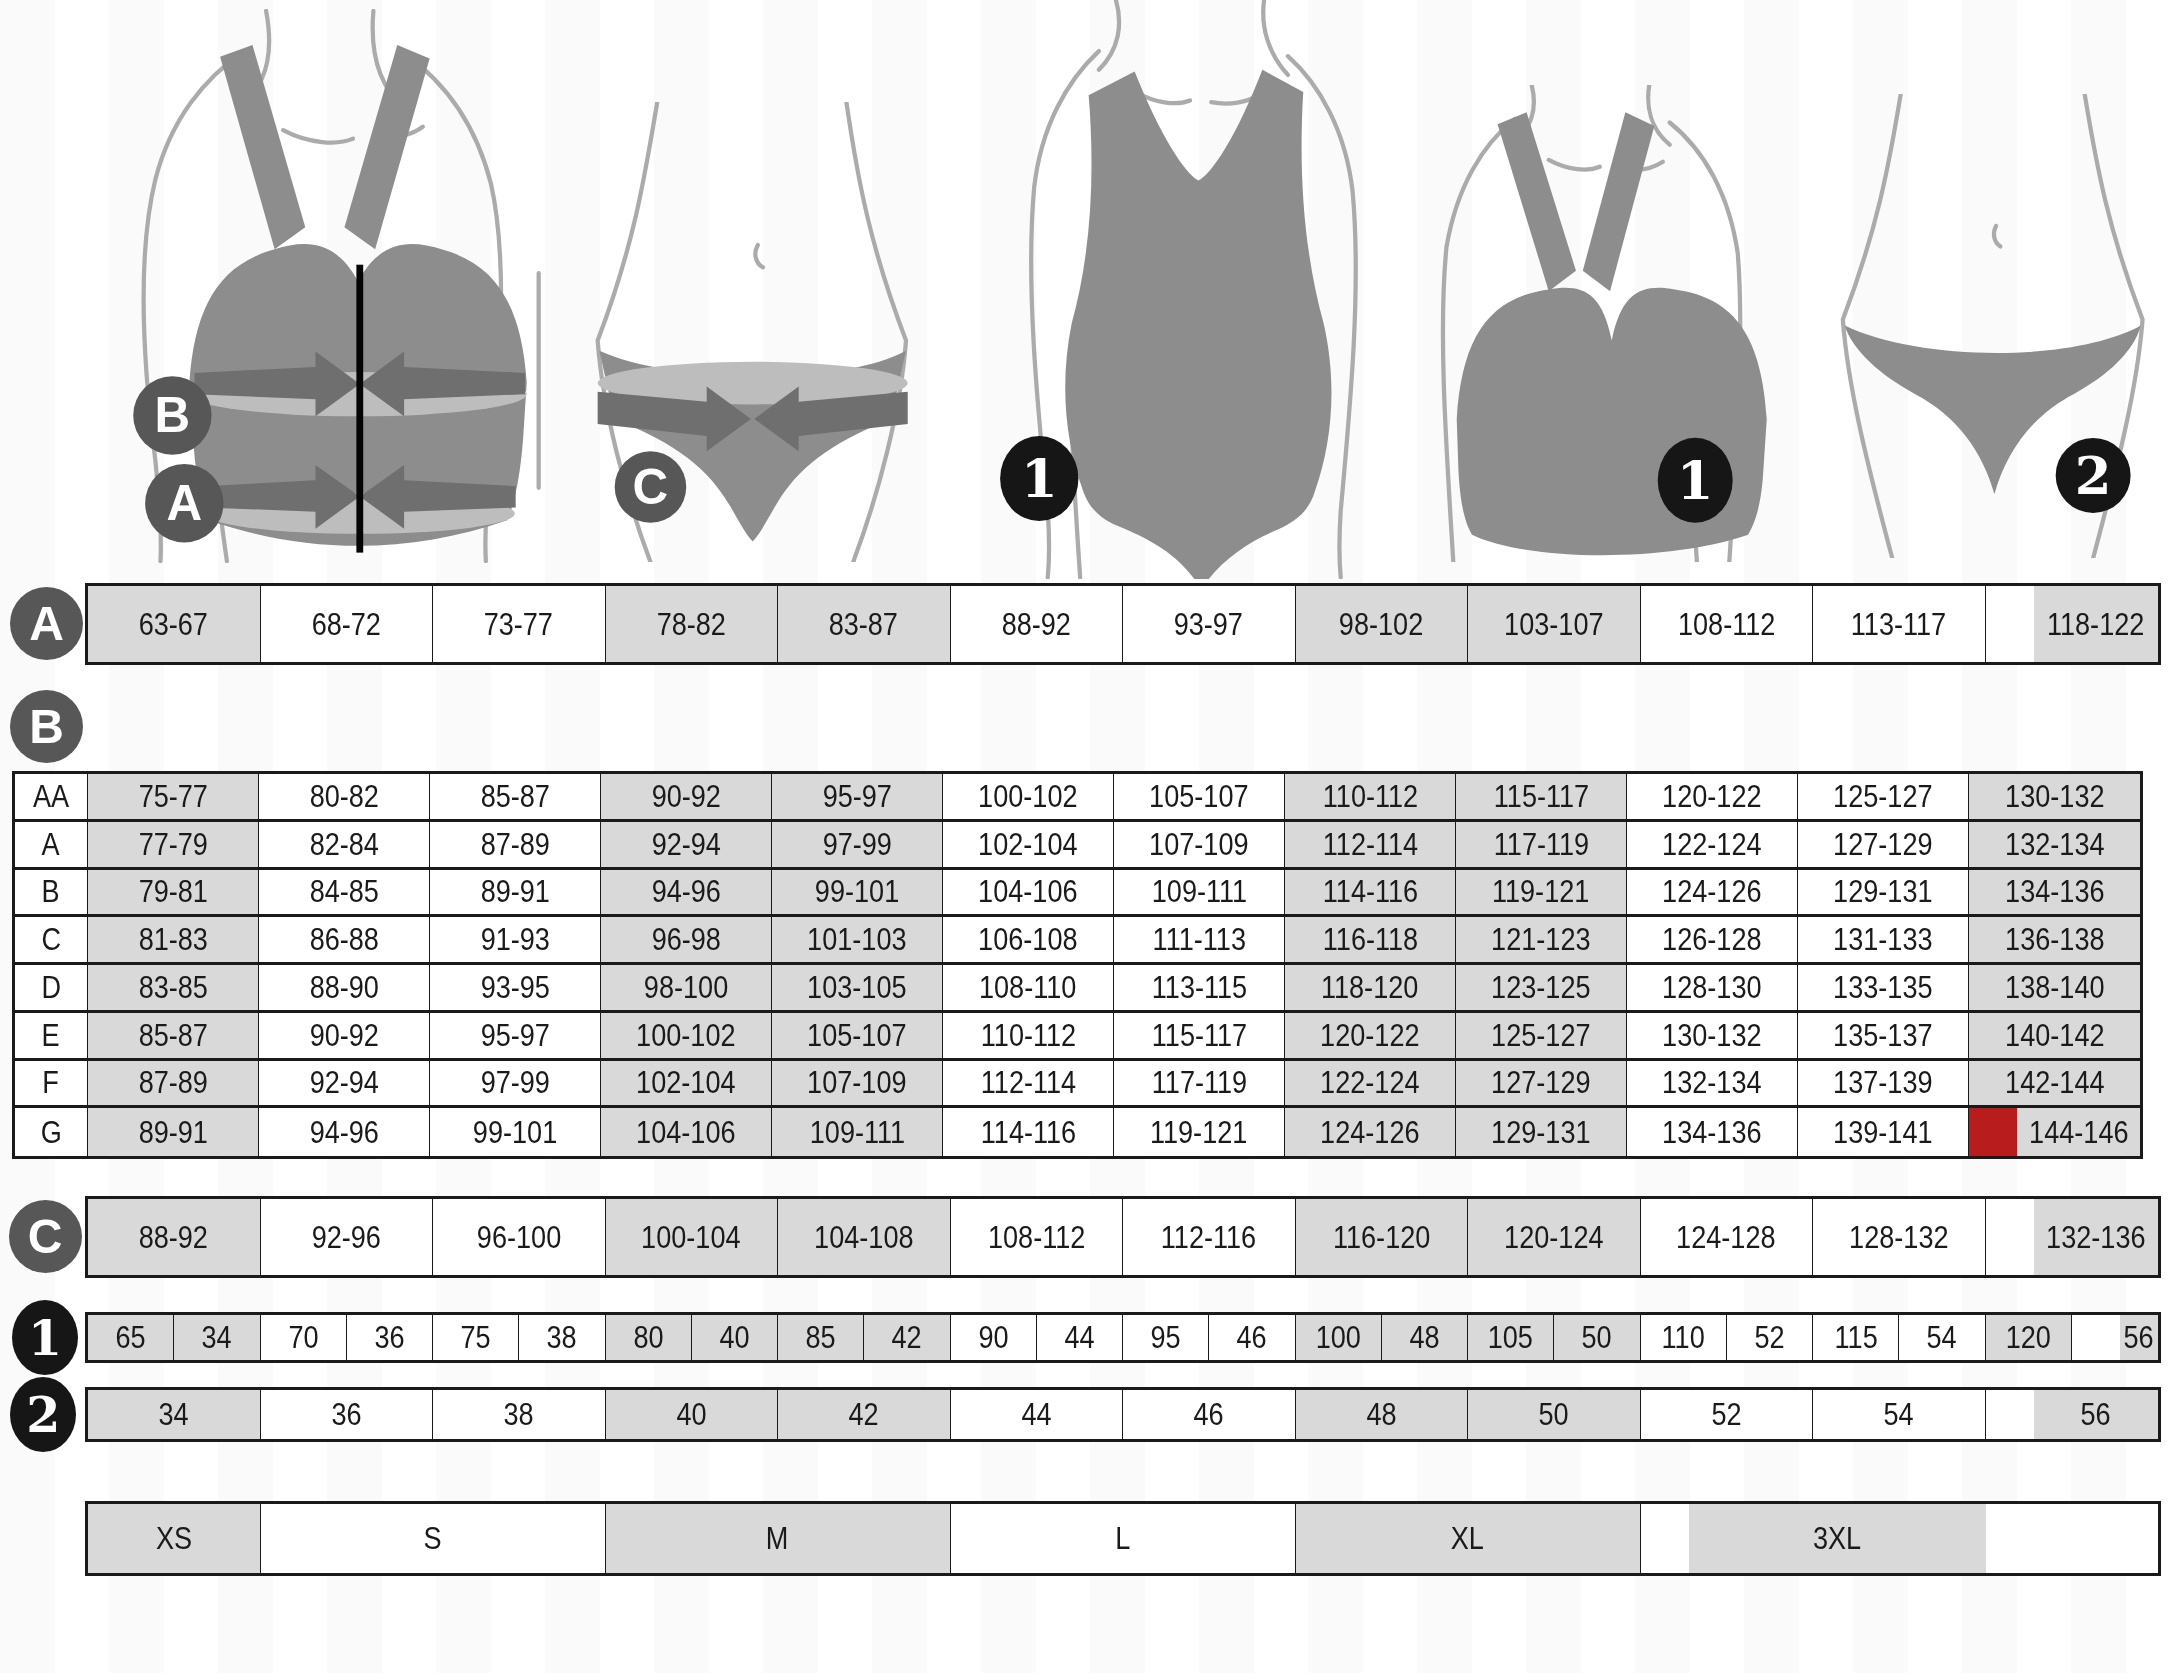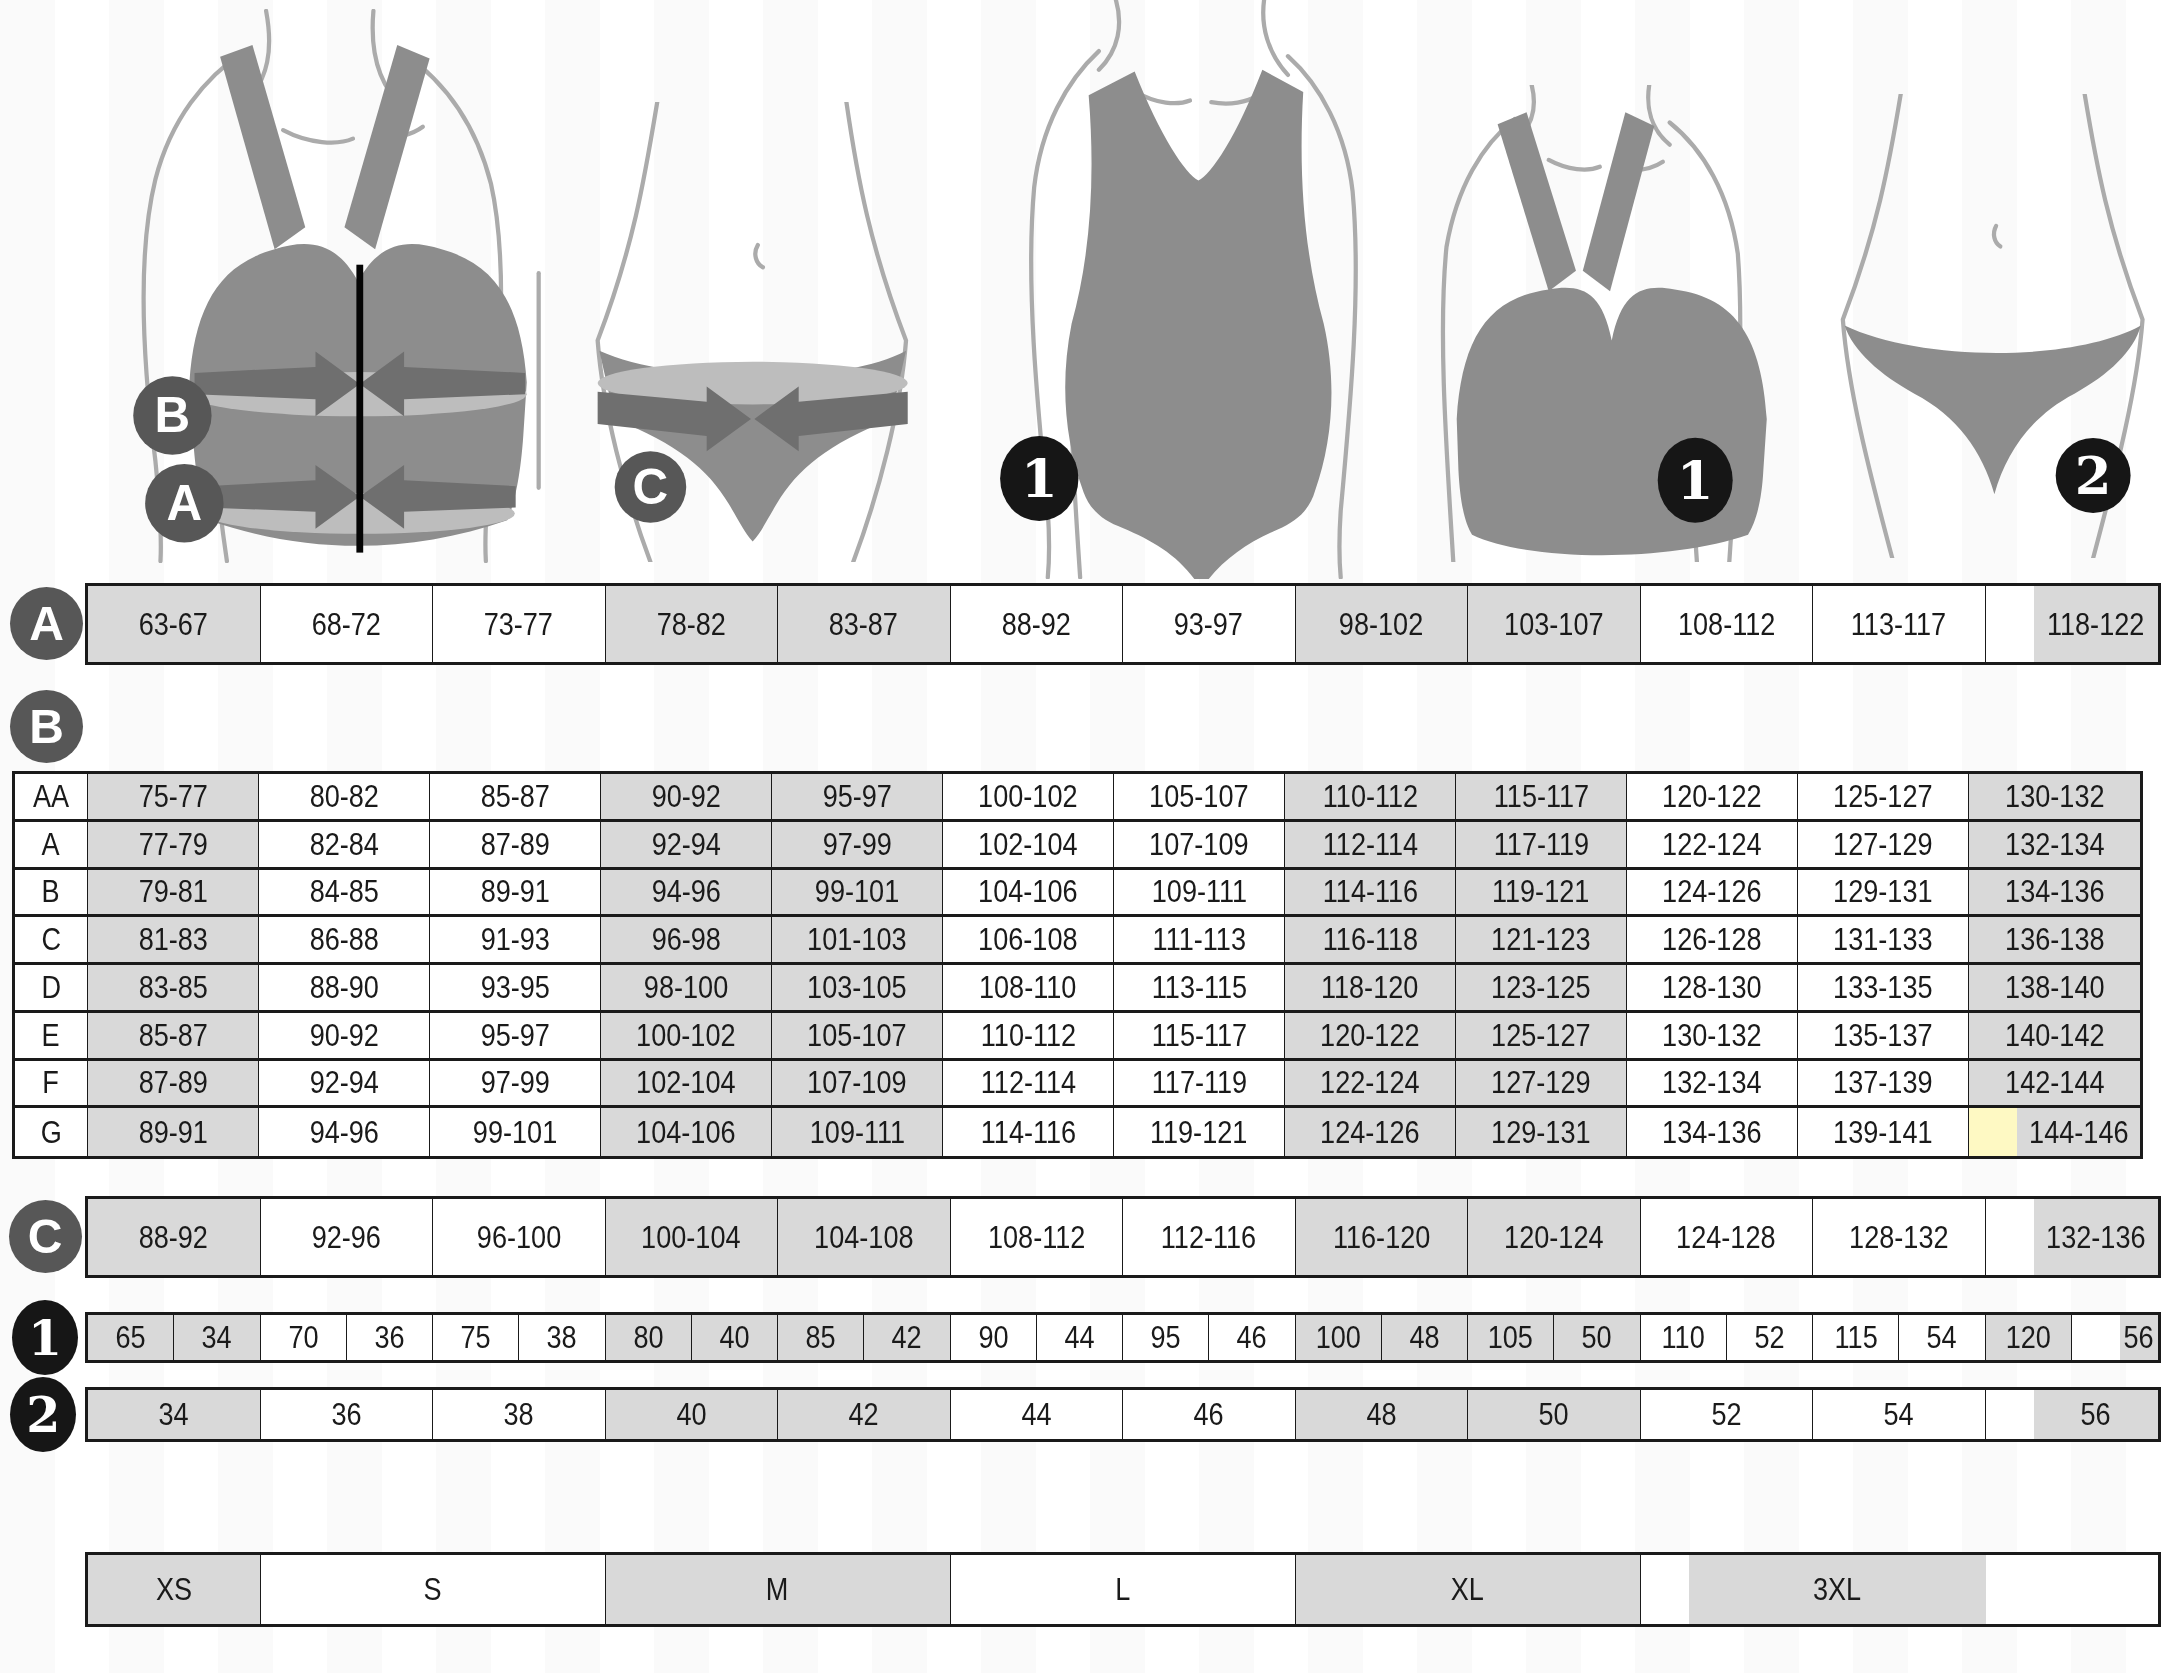--- a/index.html
+++ b/index.html
@@ -25,27 +25,27 @@
     background:#ffffff;min-width:0;
   }
   .cell:last-child{border-right:none;margin-left:48px;}
   .cell.shaded{background:#d9d9d9;}
   .cell span{display:inline-block;transform:scaleX(.86);font-size:31.5px;white-space:nowrap;}
 
   #rowA{top:583px;height:82px;grid-template-columns:repeat(12,1fr);}
   #rowC{top:1196px;height:82px;grid-template-columns:repeat(12,1fr);}
   #row1{top:1312px;height:51px;grid-template-columns:repeat(24,1fr);text-align:center;}
   #row2{top:1387px;height:55px;grid-template-columns:repeat(12,1fr);}
-  #rowSizes{top:1552px;height:75px;grid-template-columns:1fr 2fr 2fr 2fr 2fr 2fr 1fr;}
+  #rowSizes{top:1501px;height:75px;grid-template-columns:1fr 2fr 2fr 2fr 2fr 2fr 1fr;}
 
   
   #tableB{
     position:absolute;left:12px;top:771px;width:2131px;height:388px;display:grid;
     grid-template-columns:73px repeat(12,1fr);grid-auto-rows:1fr;
-    border:3.4px solid #1a1a1a;box-sizing:border-box;background:#fef9c3;
+    border:3.4px solid #1a1a1a;box-sizing:border-box;background:#b91c1c;
   }
   #tableB .cell{border-bottom:3.4px solid #1a1a1a;}
   #tableB .cell.lastrow{border-bottom:none;}
   #tableB .cell:nth-child(13n){border-right:none;}
 
   
   .letter-badge{
     position:absolute;width:73px;height:73px;border-radius:50%;background:#575757;
     color:#fff;display:flex;align-items:center;justify-content:center;
     font-size:48px;font-weight:bold;z-index:2;

